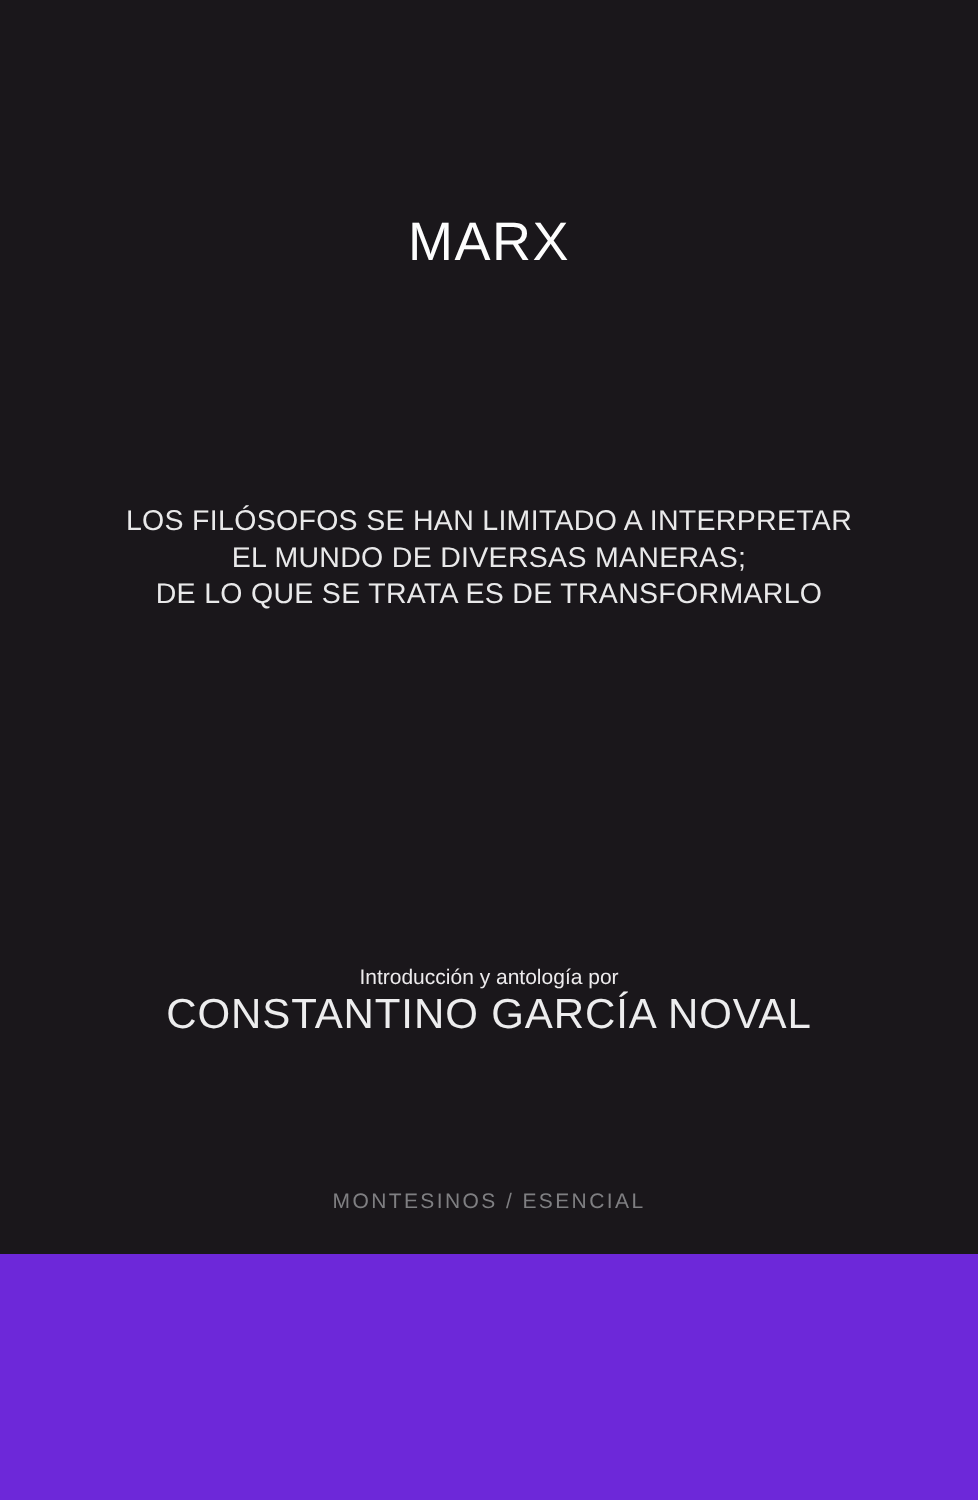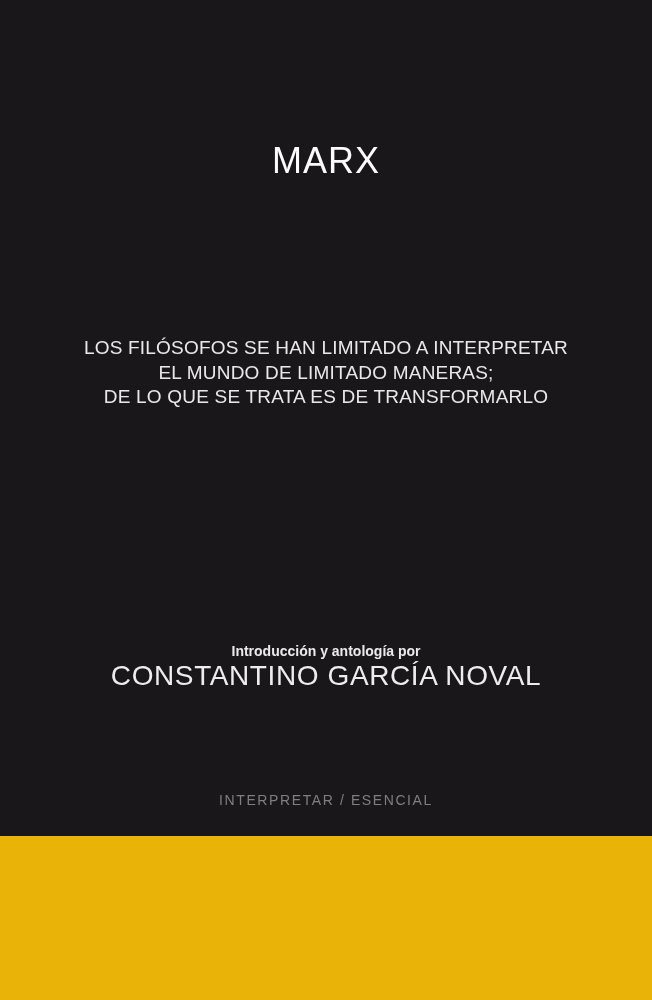--- a/index.html
+++ b/index.html
@@ -4,21 +4,21 @@
 <style>
   html, body {
     margin: 0;
     padding: 0;
     background: #ffffff;
   }
   .page {
     position: relative;
     width: 652px;
     height: 1000px;
-    background: #eab308;
+    background: #6d28d9;
     overflow: hidden;
     font-family: "Liberation Sans", sans-serif;
   }
   .cover {
     position: absolute;
     top: 0;
     left: 0;
     width: 652px;
     height: 836px;
     background: #1a171b;
@@ -54,21 +54,21 @@
     text-align: center;
     color: #e9e9ea;
     font-size: 19px;
     font-weight: 500;
     line-height: 24.5px;
     letter-spacing: 0.2px;
   }
   .credit-intro {
     top: 643px;
     font-size: 14px;
-    font-weight: 700;
+    font-weight: 400;
     color: #eceaec;
     line-height: 1.2;
   }
   .credit-name {
     top: 659px;
     font-size: 28px;
     font-weight: 400;
     letter-spacing: 0.6px;
     color: #ededee;
     line-height: 1.2;
@@ -86,24 +86,24 @@
 <body>
 
 <div class="page">
   <div class="cover">
 
     <div class="line title-small">MARX</div>
 
 
     <div class="quote">
       <div class="quote-line">LOS FILÓSOFOS SE HAN LIMITADO A INTERPRETAR</div>
-      <div class="quote-line">EL MUNDO DE LIMITADO MANERAS;</div>
+      <div class="quote-line">EL MUNDO DE DIVERSAS MANERAS;</div>
       <div class="quote-line">DE LO QUE SE TRATA ES DE TRANSFORMARLO</div>
     </div>
 
     <div class="line credit-intro">Introducción y antología por</div>
 
     <div class="line credit-name">CONSTANTINO GARCÍA NOVAL</div>
 
-    <div class="line publisher">INTERPRETAR / ESENCIAL</div>
+    <div class="line publisher">MONTESINOS / ESENCIAL</div>
 
   </div>
 </div>
 
 </body></html>

